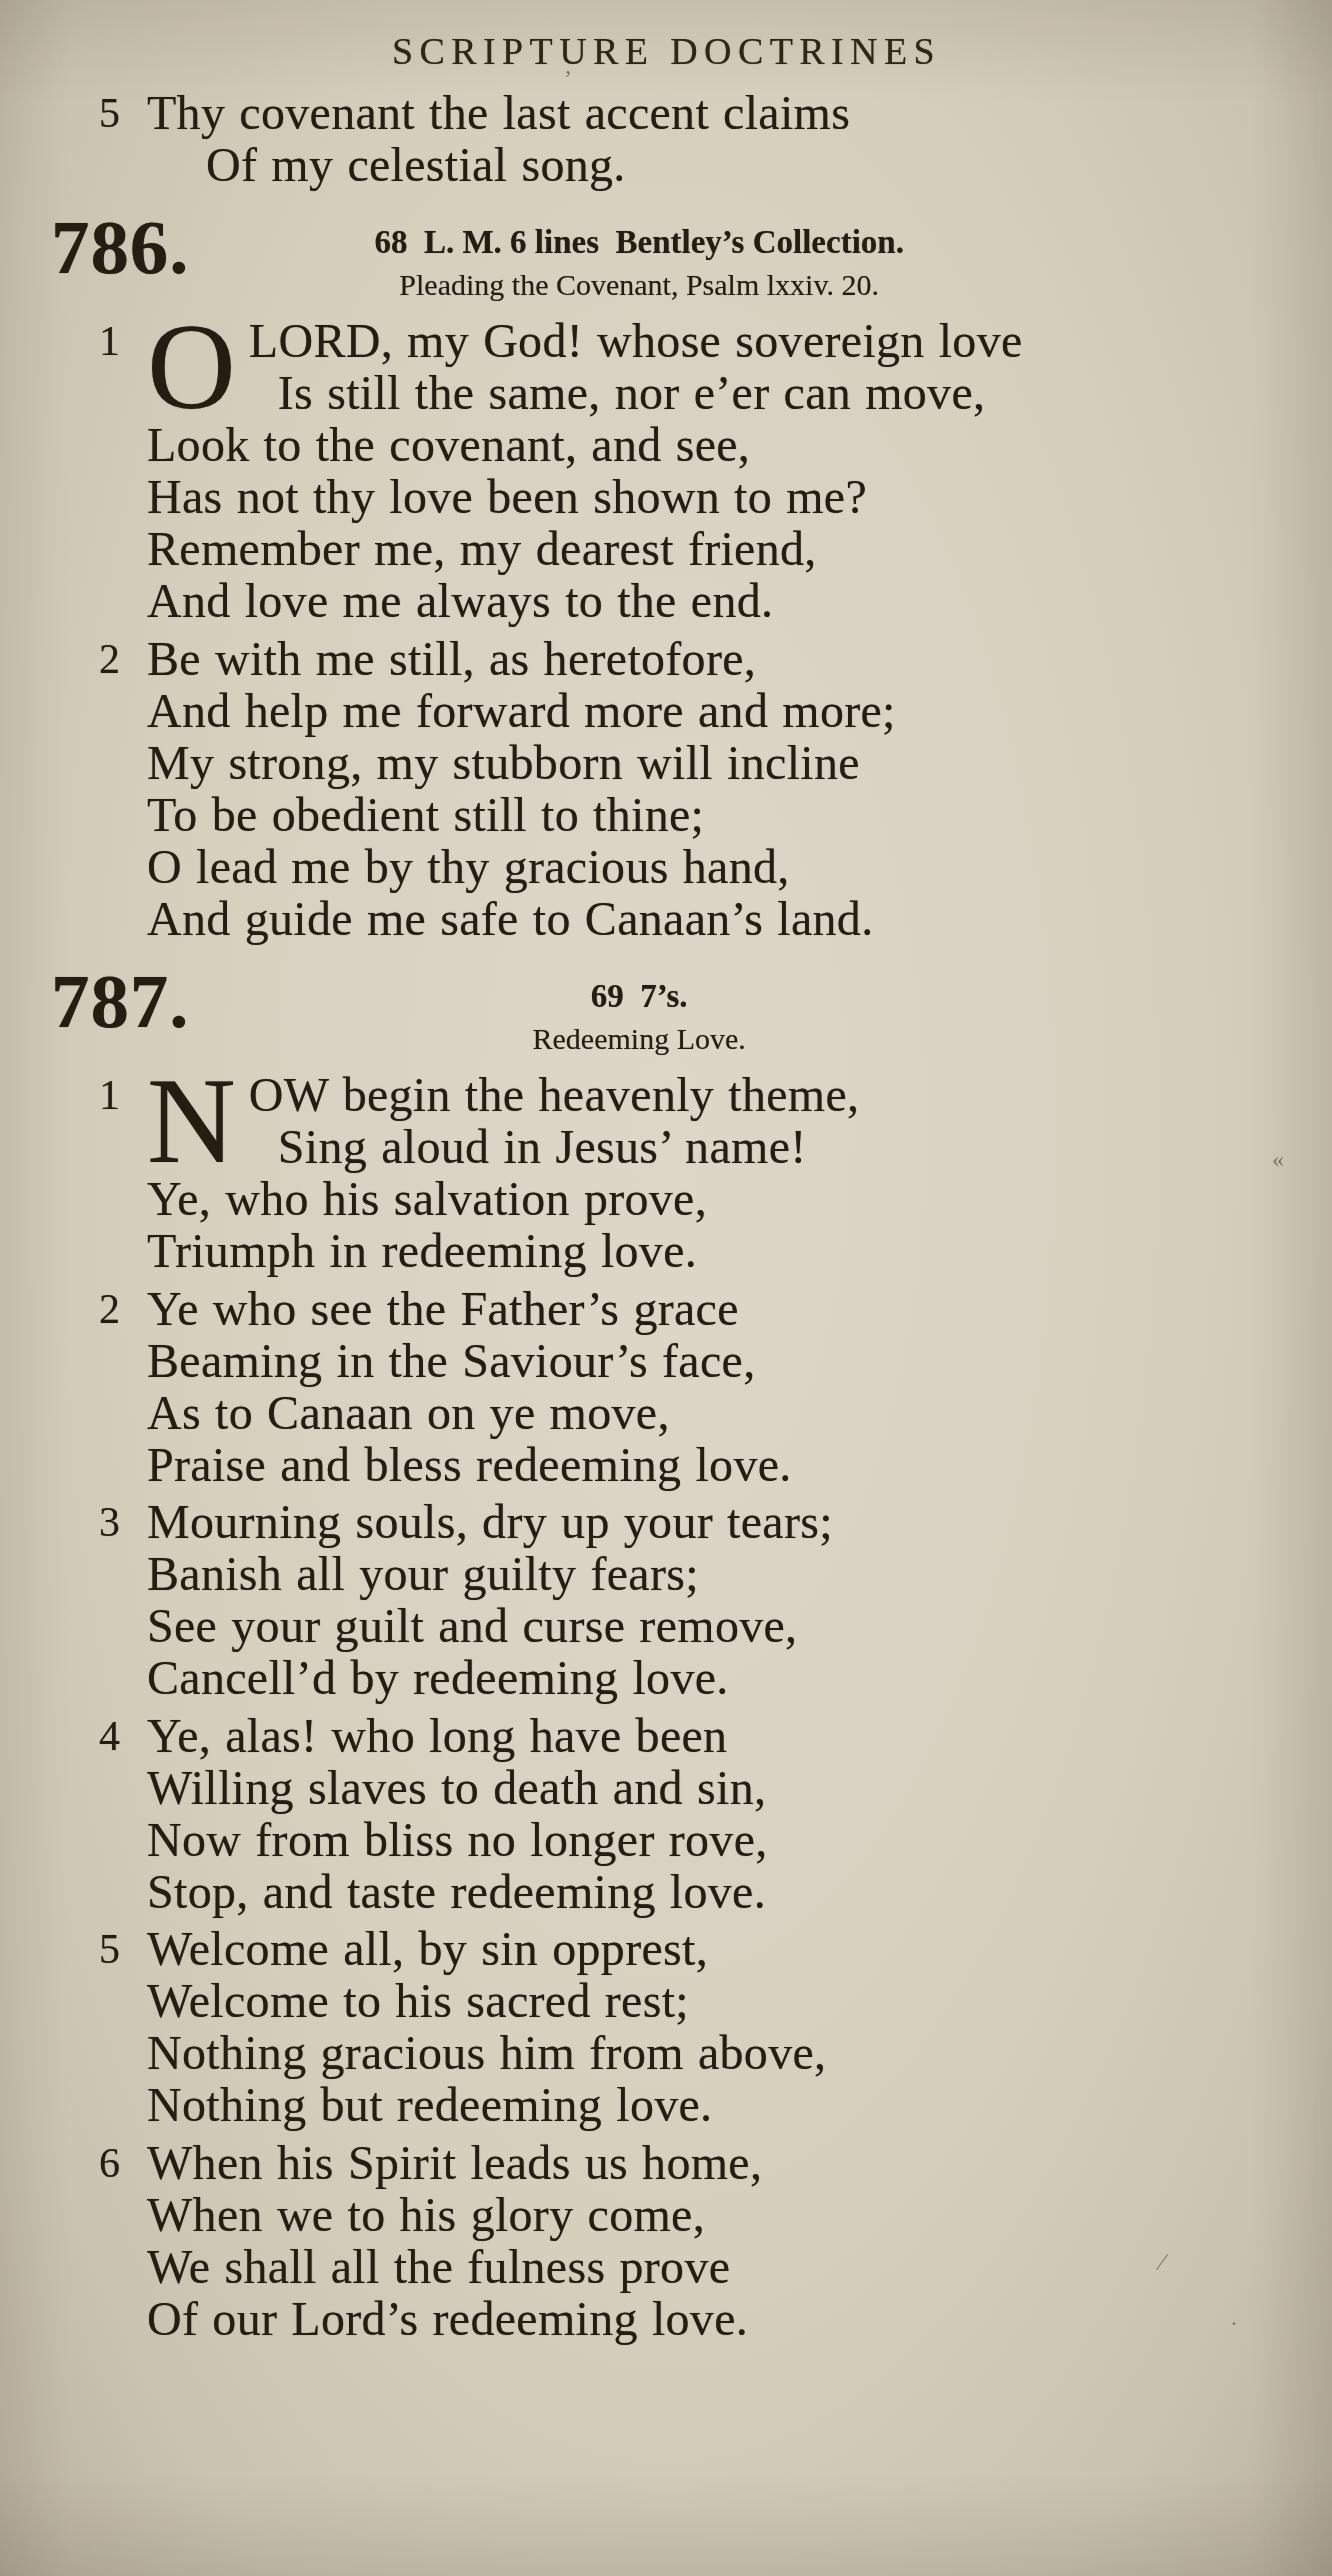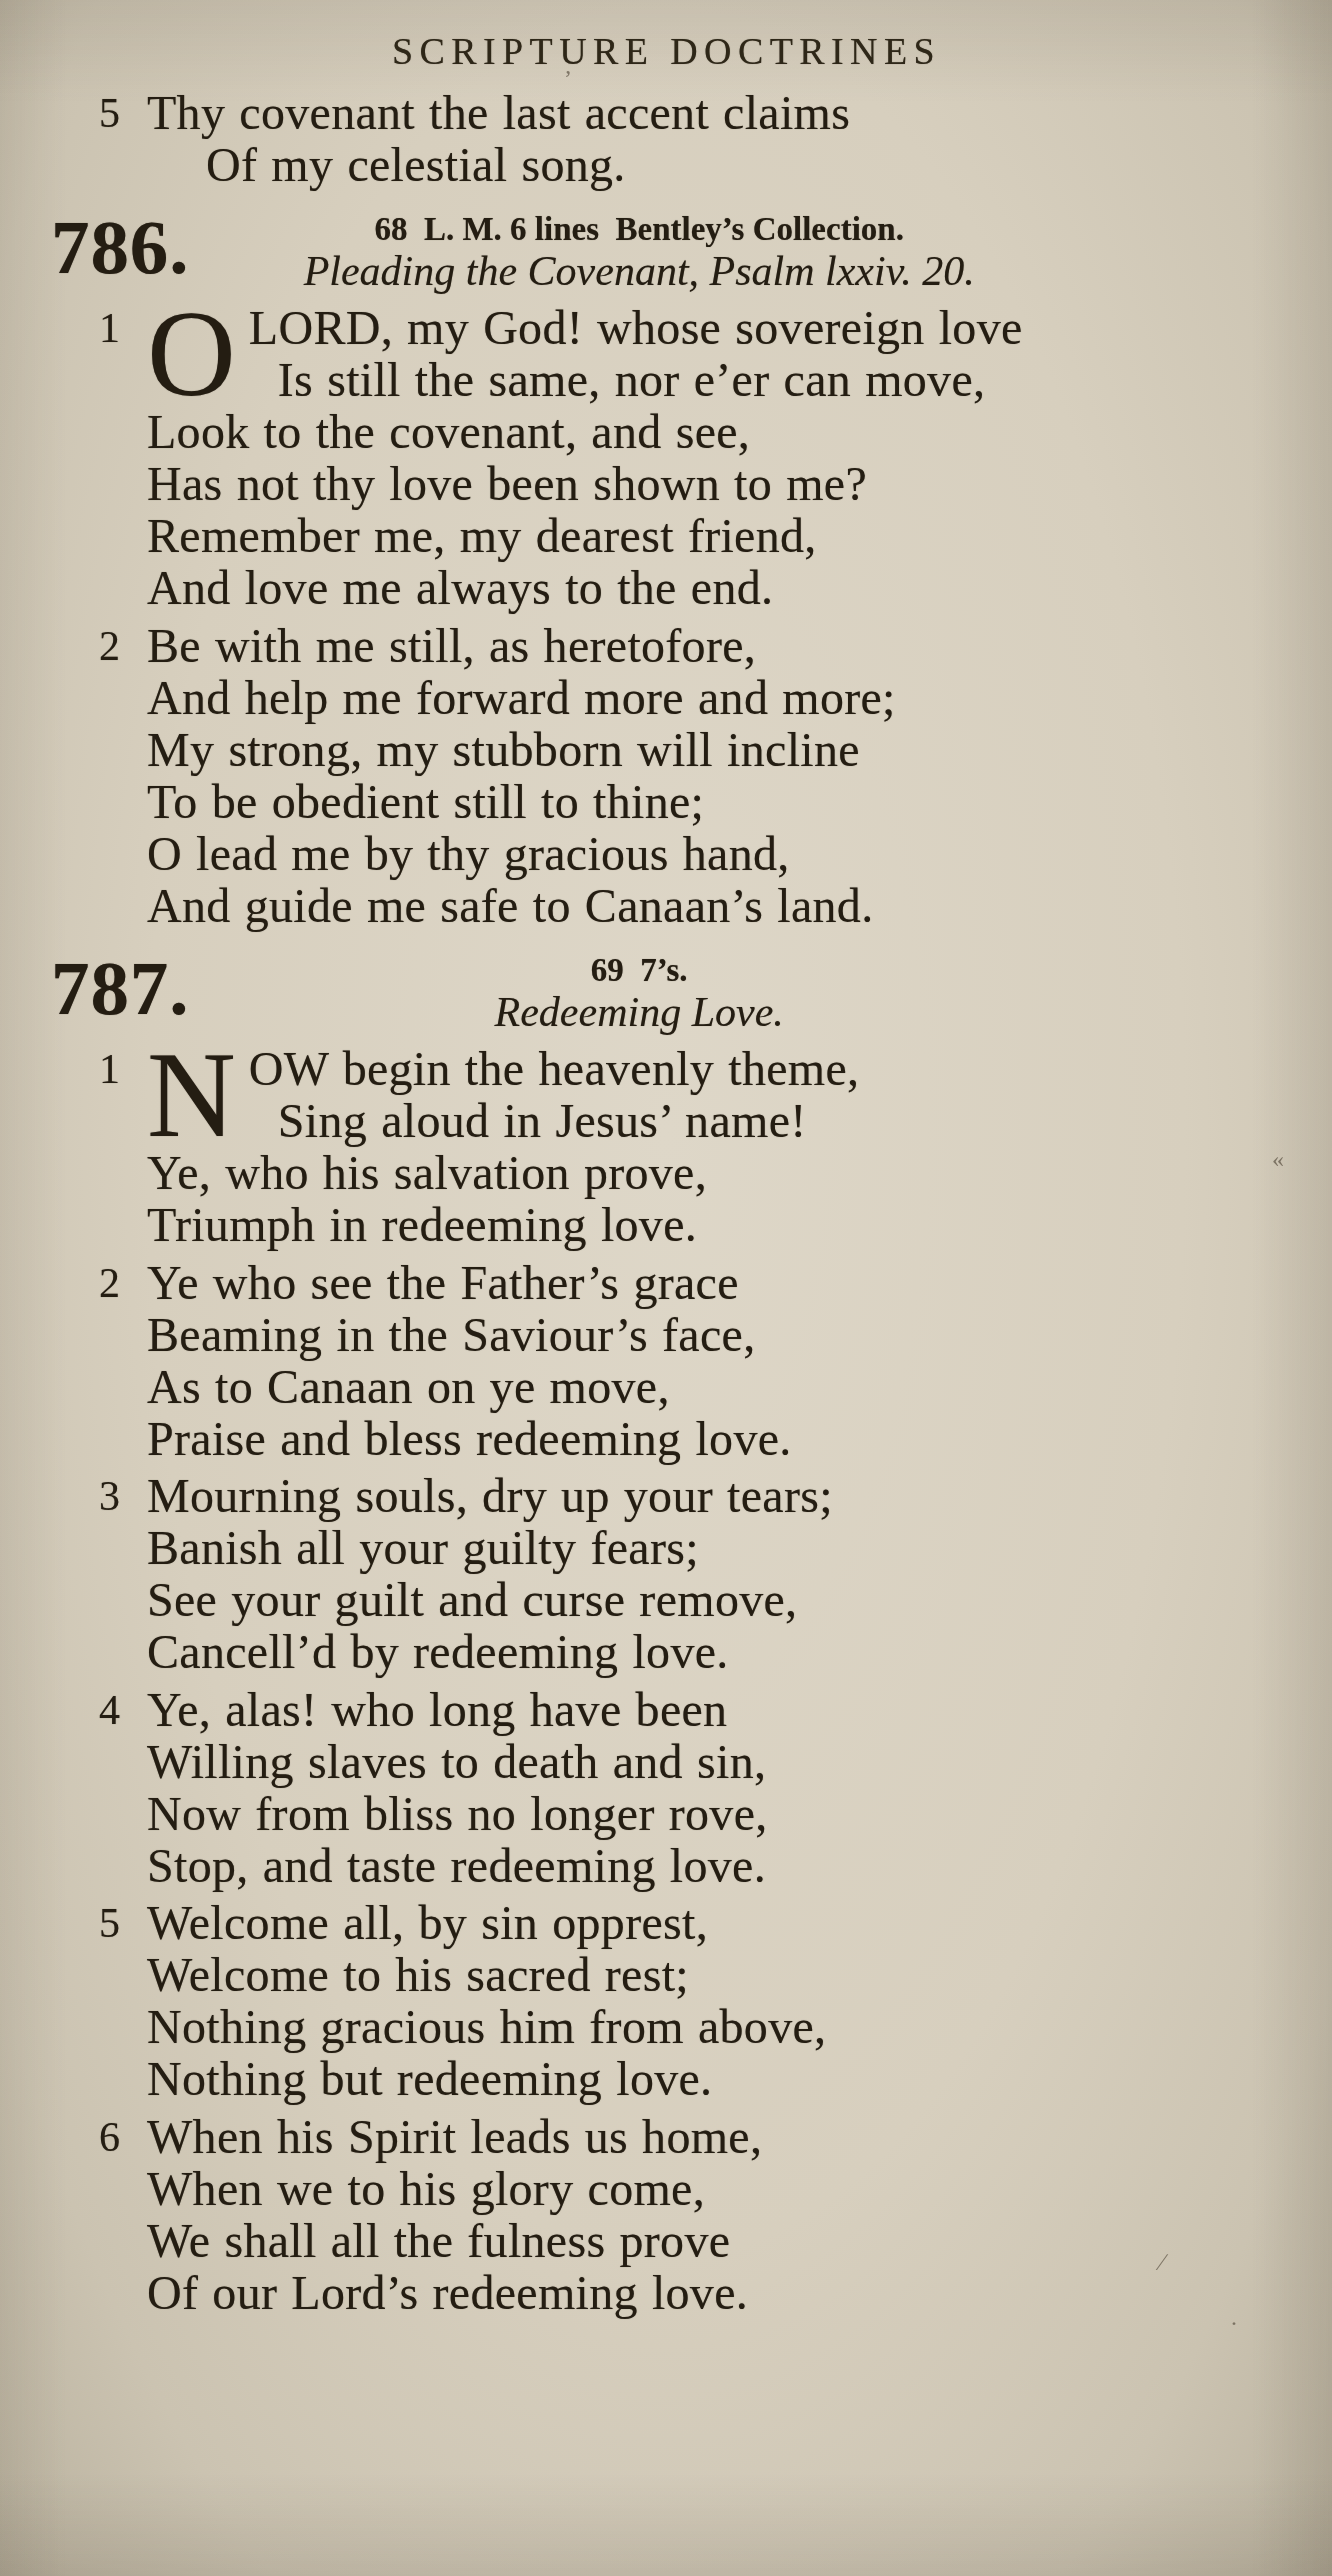--- a/index.html
+++ b/index.html
@@ -82,24 +82,24 @@
     text-align: center;
     padding-right: 193px;
     padding-top: 1.8px;
   }
   .meter {
     font-weight: 700;
     font-size: 33px;
     line-height: 41px;
     white-space: pre;
     text-shadow: 0 0 0.9px rgba(36,29,18,0.5);
+    margin-top: 13px;
   }
   .htitle {
-    font-style: italic;
-    font-size: 42px;
+    font-size: 30px;
     line-height: 43px;
     white-space: pre;
     text-shadow: 0 0 0.9px rgba(36,29,18,0.45);
   }
   .artifact {
     position: absolute;
     color: rgba(45,36,22,0.5);
     font-size: 24px;
     line-height: 24px;
     pointer-events: none;

